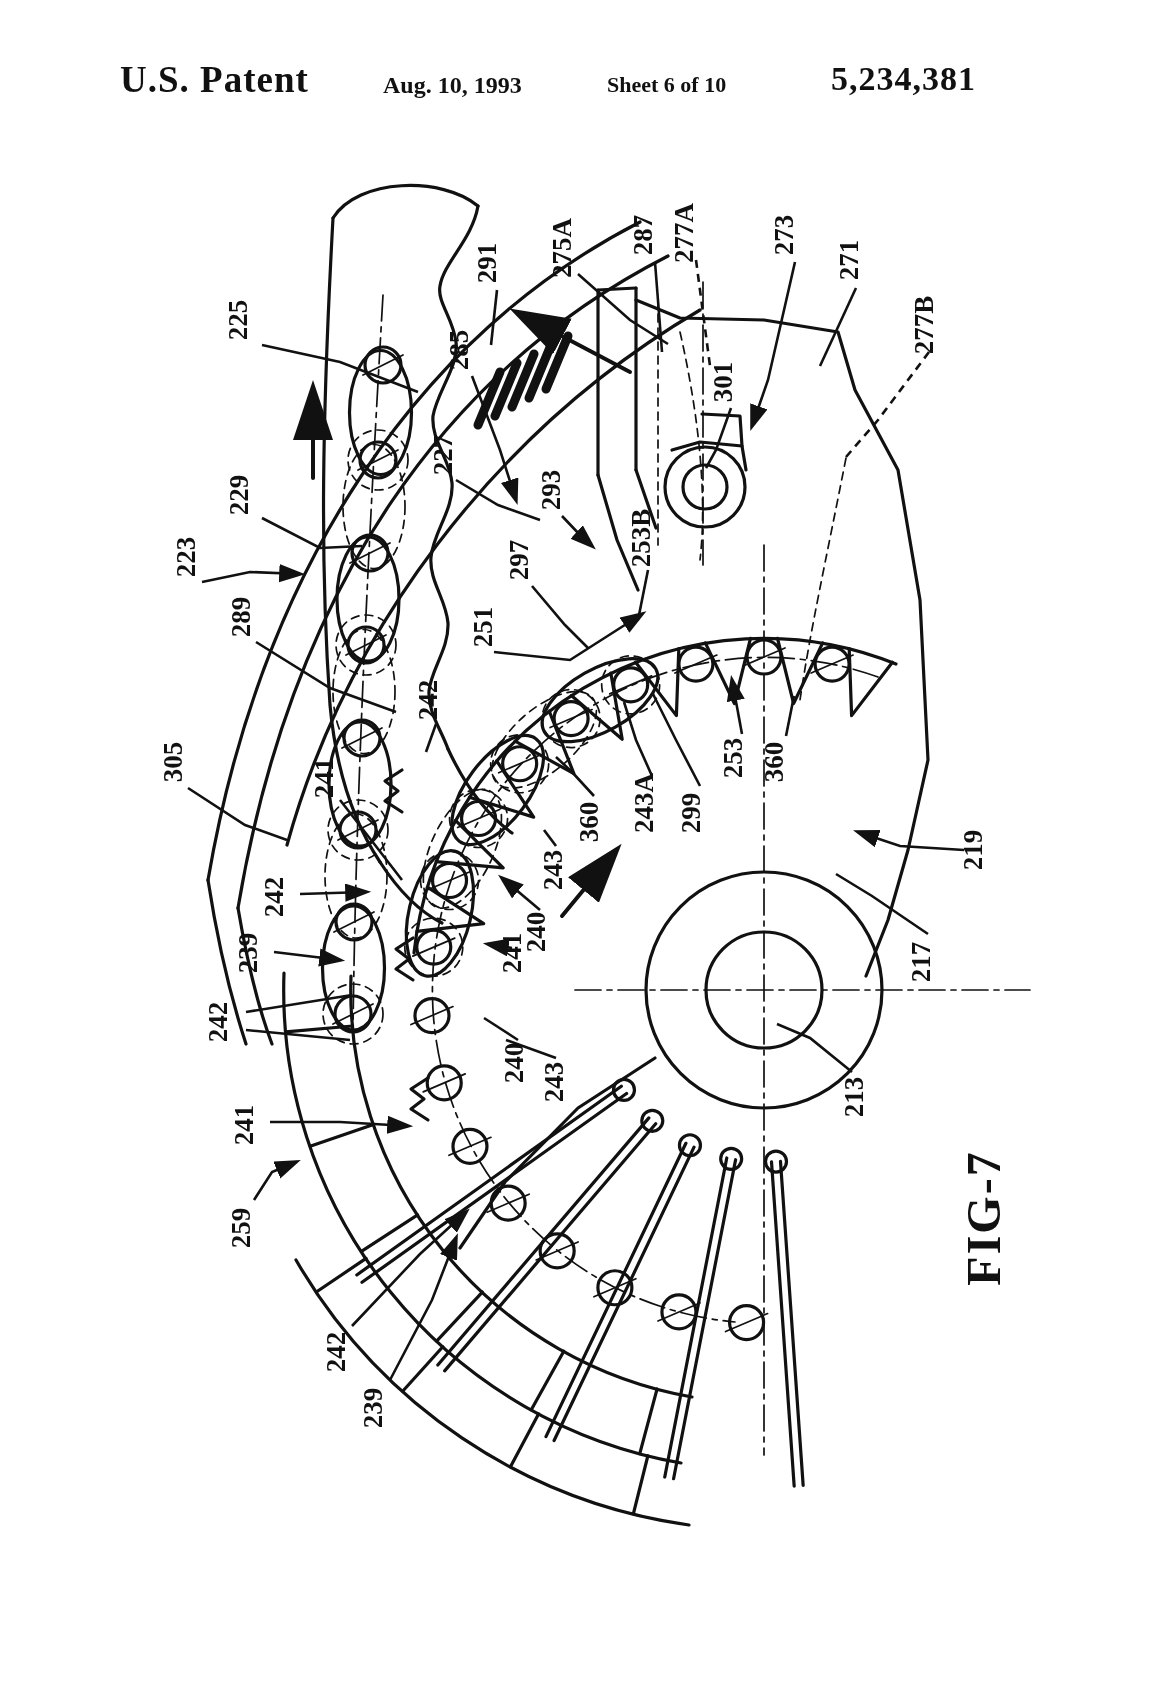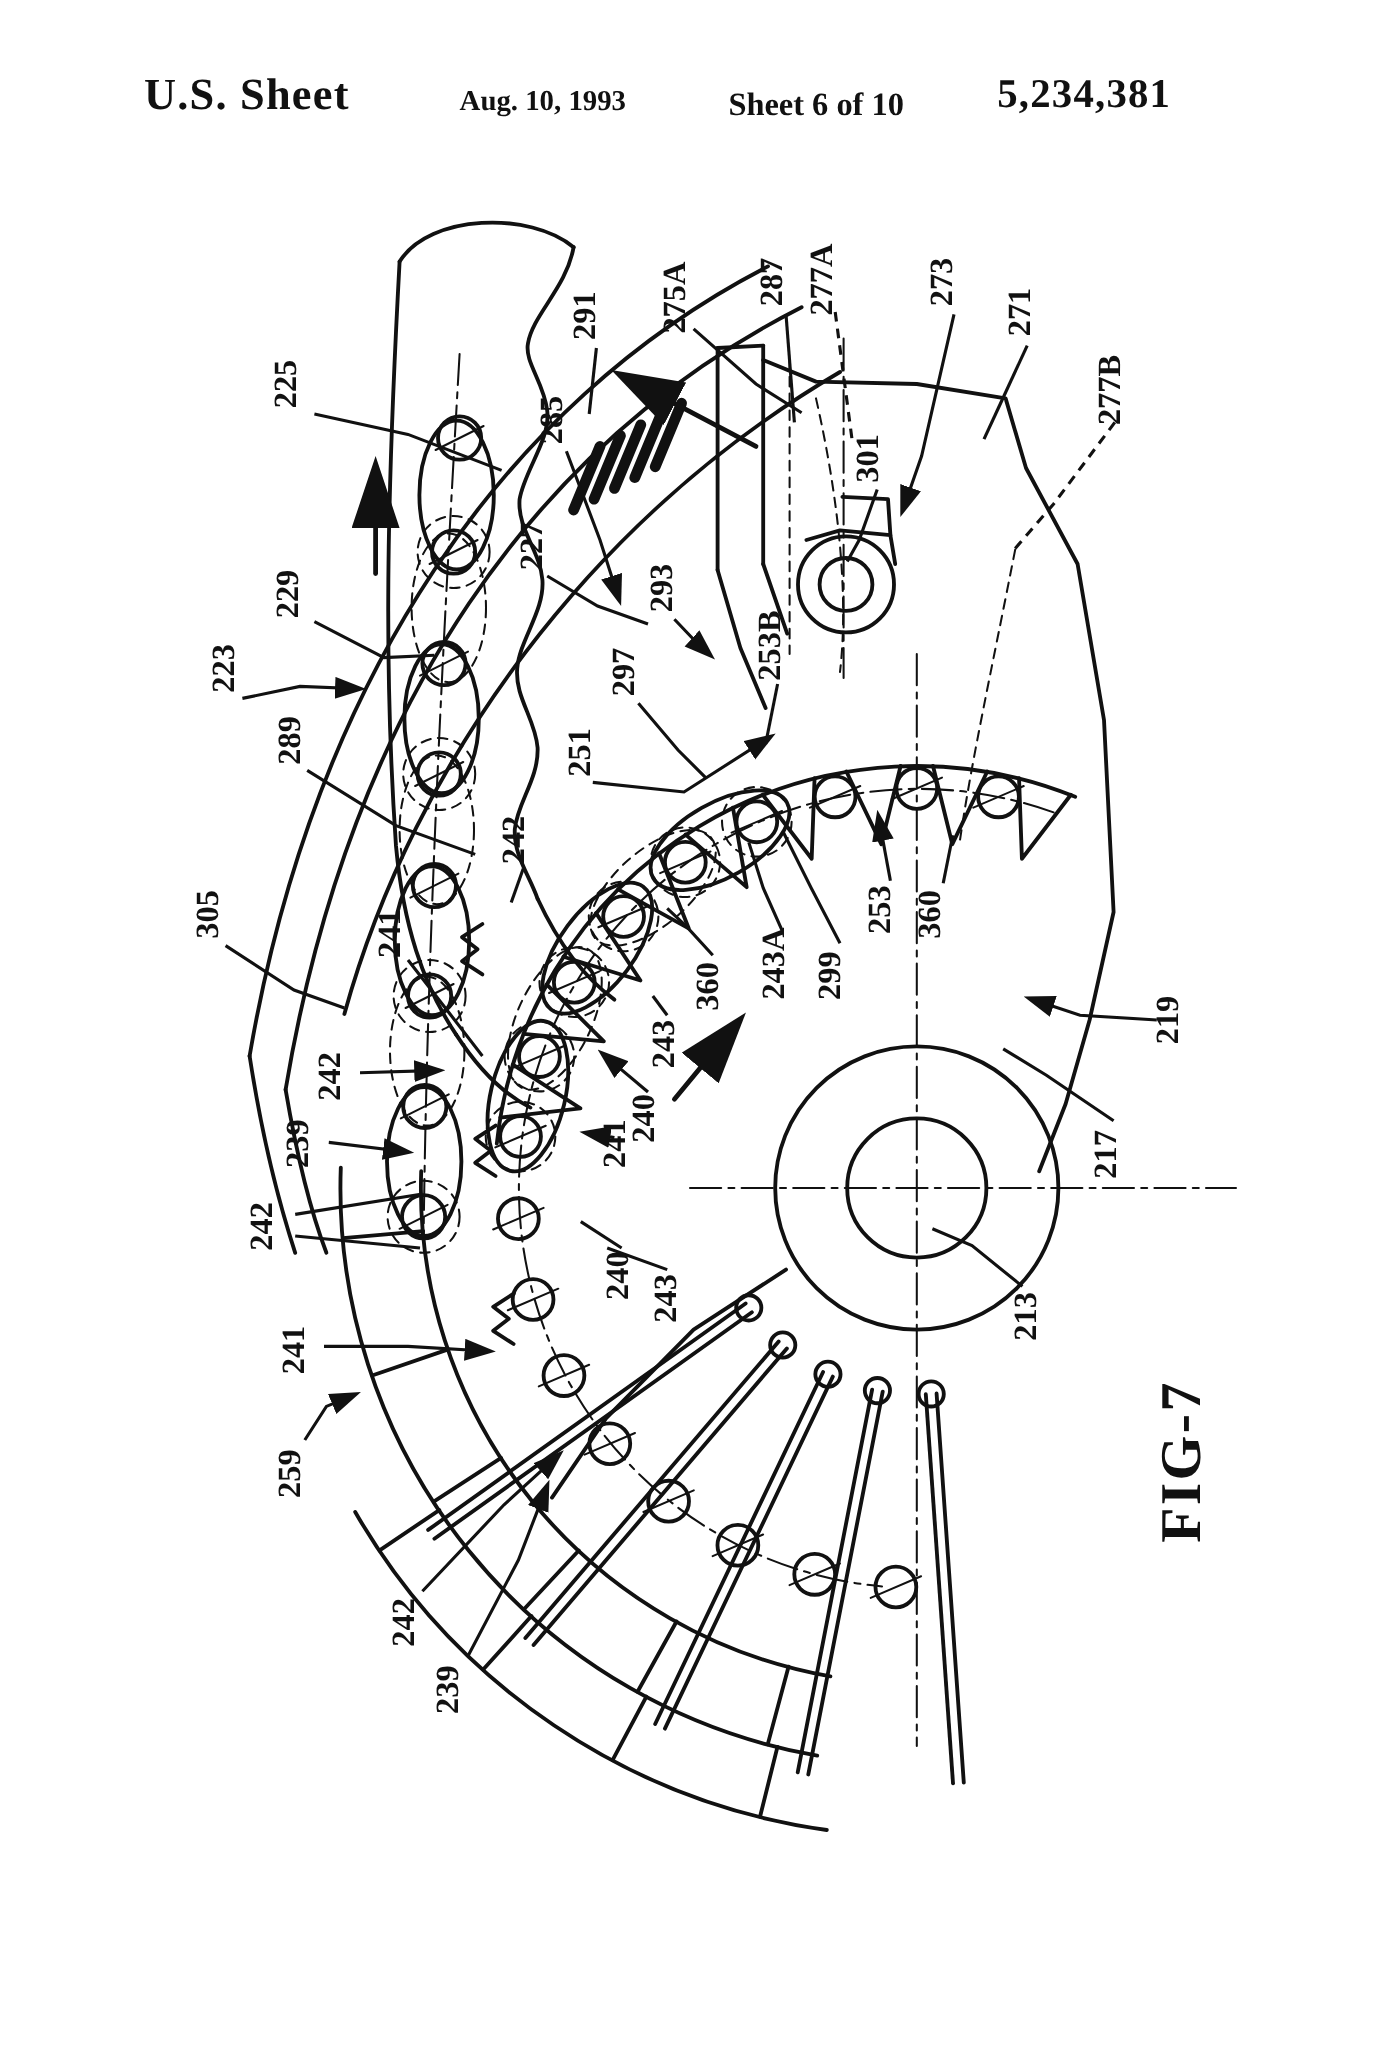--- a/index.html
+++ b/index.html
@@ -2,41 +2,41 @@
 <html><head>
 <meta charset="utf-8">
 <style>
   html,body{margin:0;padding:0;background:#ffffff;}
   #page{position:relative;width:1161px;height:1705px;background:#ffffff;overflow:hidden;
         font-family:"Liberation Serif","DejaVu Serif",serif;color:#111;}
   
   .hd{position:absolute;white-space:nowrap;font-weight:700;}
   .h-title{left:120px;top:58px;font-size:37px;letter-spacing:1px;}
   .h-date{left:383px;top:72px;font-size:24px;}
-  .h-sheet{left:607px;top:72px;font-size:27px;text-align:right;}
+  .h-sheet{left:607px;top:72px;font-size:22px;text-align:right;}
   .h-number{left:831px;top:60px;font-size:34px;letter-spacing:1px;text-align:right;}
   
   #fig{position:absolute;left:0;top:0;}
   .s{stroke:#111;fill:none;stroke-width:3.2;stroke-linecap:round;stroke-linejoin:round;}
   .t{stroke-width:1.7;}
   .d{stroke-dasharray:8 6;}
   .cl{stroke-dasharray:26 6 5 6;}
   .ld{stroke-width:2.6;fill:none;stroke:#111;}
   .spr{stroke-width:9;}
   .mo{stroke-width:4;}
   .lbl{font-family:"Liberation Serif","DejaVu Serif",serif;font-size:27px;font-weight:700;
        fill:#111;text-anchor:middle;}
   .fig7{font-family:"Liberation Serif","DejaVu Serif",serif;font-size:48px;font-weight:700;
         fill:#111;text-anchor:middle;letter-spacing:2px;}
 </style>
 </head>
 <body>
 
 <div id="page">
-  <div class="hd h-title">U.S. Sheet</div>
+  <div class="hd h-title">U.S. Patent</div>
   <div class="hd h-date">Aug. 10, 1993</div>
   <div class="hd h-sheet">Sheet 6 of 10</div>
   <div class="hd h-number">5,234,381</div>
 
   <svg id="fig" width="1161" height="1705" viewBox="0 0 1161 1705">
     <defs>
       <marker id="ah" markerWidth="10" markerHeight="8" refX="8" refY="3.5" orient="auto">
         <polygon points="0,0 10,3.5 0,7" fill="#111"></polygon>
       </marker>
       <marker id="ah2" markerWidth="15" markerHeight="11" refX="12" refY="5" orient="auto">

